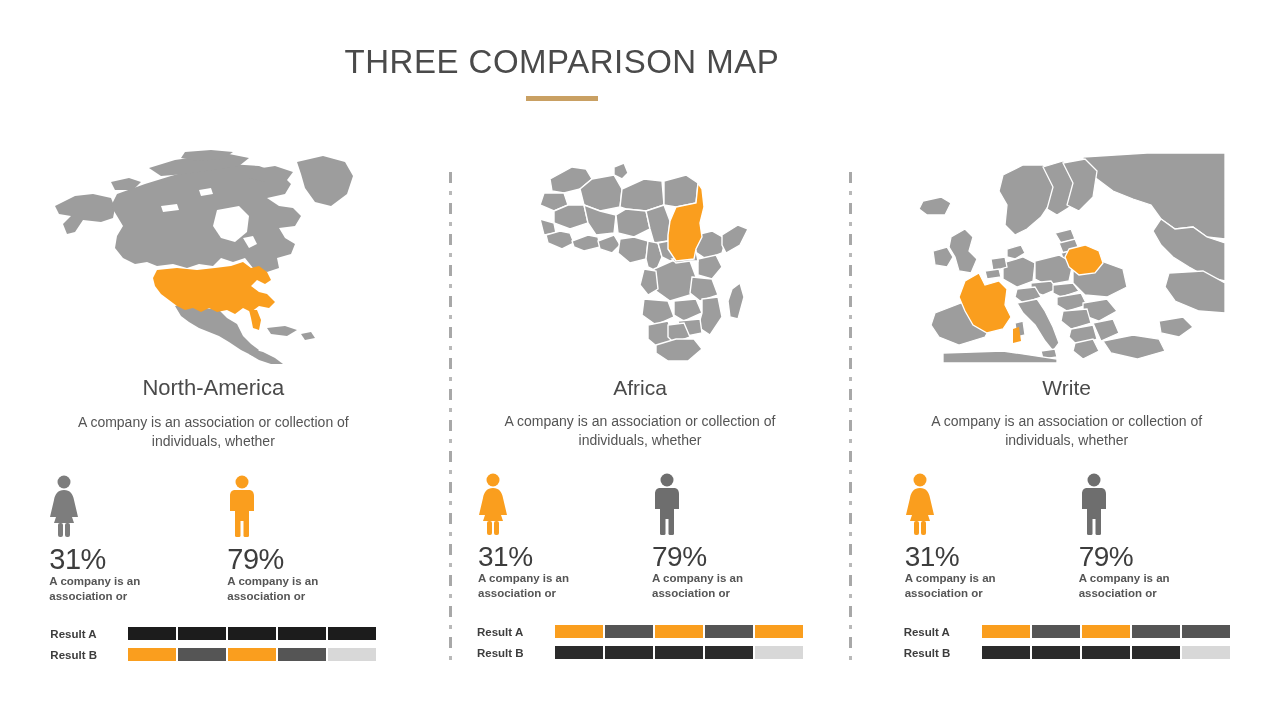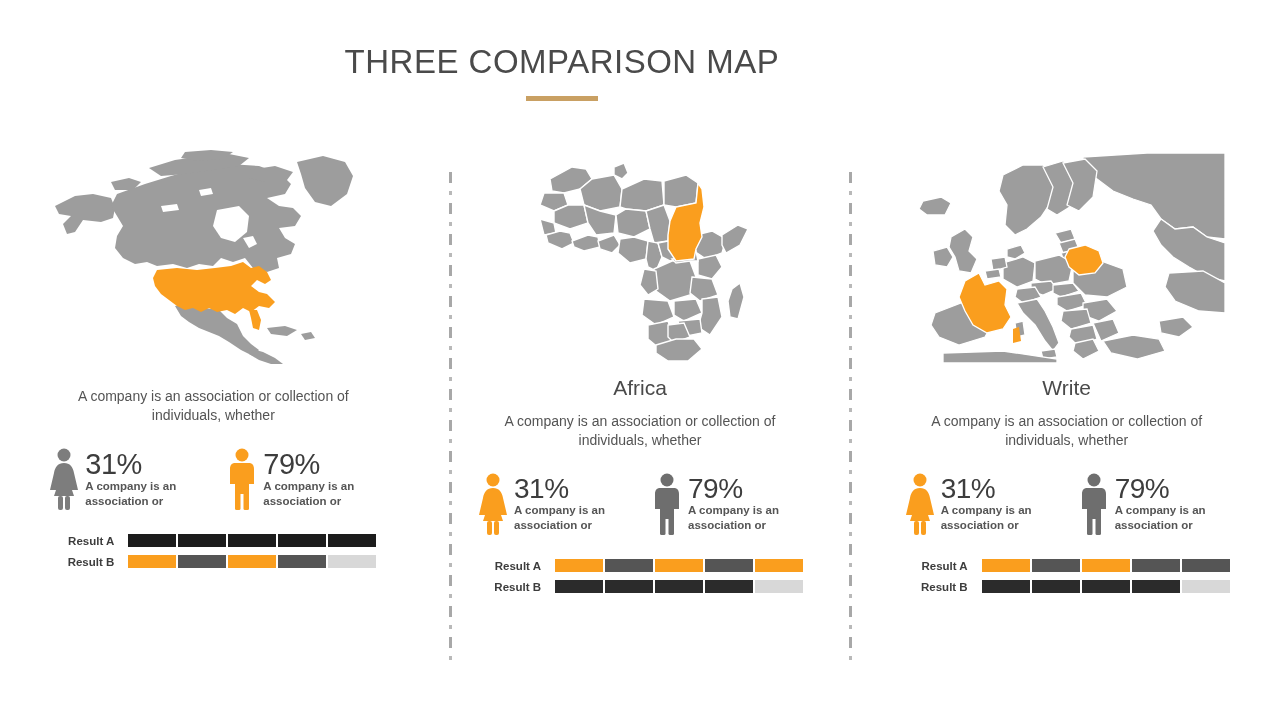--- a/index.html
+++ b/index.html
@@ -59,42 +59,42 @@
     margin-top:12px; width:312px; text-align:center;
     font-size:14px; line-height:1.33; color:#545454;
   }
 
   
   .stats-row{
     display:flex; justify-content:center; gap:24px;
     margin-top:24px;
   }
   .stat{
-    display:flex; align-items:flex-start; gap:6px; width:150px;
+    display:flex; align-items:flex-start; gap:6px; width:150px;flex-direction:column;
   }
   .stat .figure{ flex:0 0 auto; width:30px; }
   .stat .figure svg{ display:block; }
   .stat-body{ padding-top:2px; }
   .stat-pct{
     font-size:28px; font-weight:400; color:#3d3d3d; line-height:1;
     letter-spacing:-.5px;
   }
   .stat-note{
     margin-top:0; font-size:11.5px; line-height:1.3; color:#555;
     max-width:110px;
     font-weight:bold;
   }
 
   
   .results{ margin-top:24px; }
   .result-row{
     display:flex; align-items:center; margin-bottom:8px;
   }
   .result-label{
-    width:78px; text-align:right; padding-right:14px;
+    width:78px; padding-right:14px;
     font-size:11.5px; font-weight:bold; color:#3d3d3d;
   }
   .bar{
     display:flex; width:248px; height:13px; gap:2px;
   }
   .seg{ flex:1 1 0; height:100%; }
 
   
   .col-2 .region-name, .col-3 .region-name{ font-size:21px; }
   .col-1 .stats-row{ gap:28px; }
@@ -149,20 +149,21 @@
 
         <path fill="#FA9E1E" d="M104 120 L124 118 L144 120 L162 118 L178 116 L190 112 L198 118 L206 116 L214 122 L218 130
                  L212 134 L204 130 L198 136 L206 142 L214 144 L222 152 L216 158 L206 156 L198 162 L190 158
                  L182 164 L174 160 L164 162 L156 158 L148 162 L140 158 L132 160 L124 156 L116 150
                  L108 144 L102 136 L100 128 Z"></path>
 
         <path fill="#FA9E1E" d="M196 160 L204 160 L208 170 L206 180 L200 178 L198 168 Z"></path>
       </svg>
     </div>
 
+    <div class="region-name">North-America</div>
     <div class="region-desc">A company is an association or collection of individuals, whether</div>
 
     <div class="stats-row">
       <div class="stat">
         <span class="figure">
           <svg width="30" height="62" viewBox="0 0 30 62">
             <circle cx="15" cy="7" r="6.5" fill="#7d7d7d"></circle>
             <path fill="#7d7d7d" d="M15 15 C9 15 6 19 5 25 L1 42 L7 42 L5 48 L25 48 L23 42 L29 42 L25 25 C24 19 21 15 15 15 Z"></path>
             <rect x="9" y="48" width="5" height="14" rx="2" fill="#7d7d7d"></rect>
             <rect x="16" y="48" width="5" height="14" rx="2" fill="#7d7d7d"></rect>

